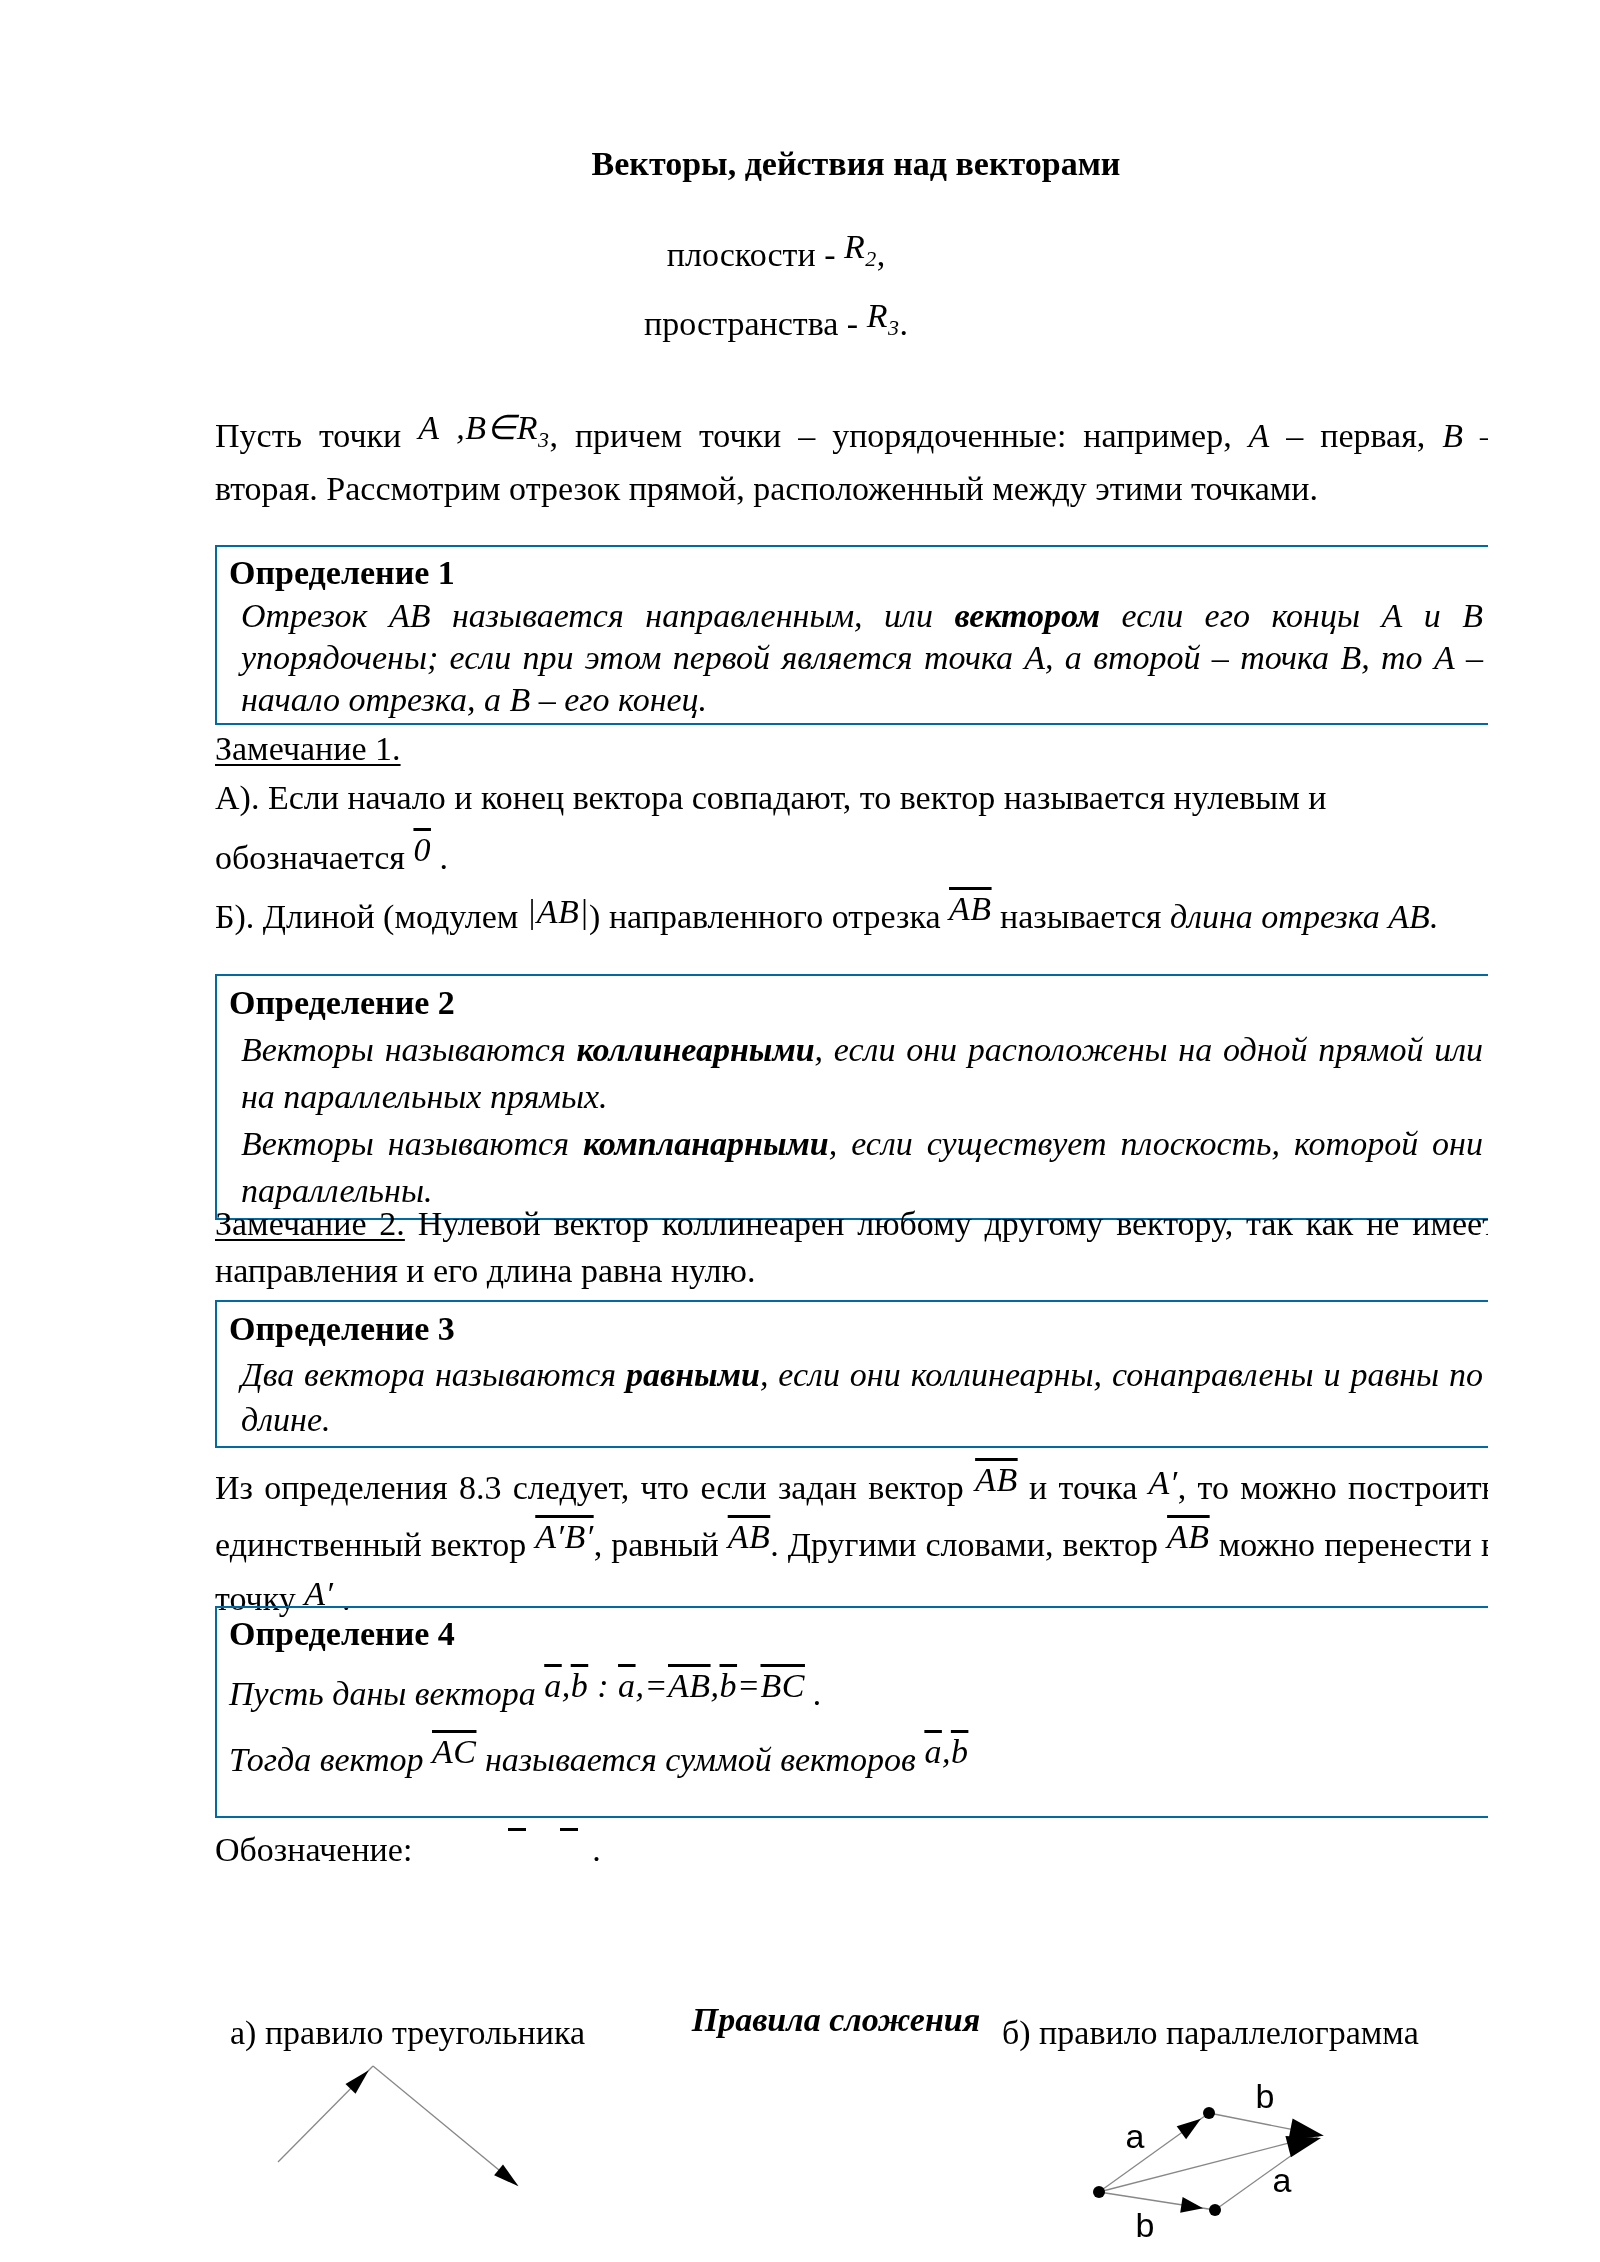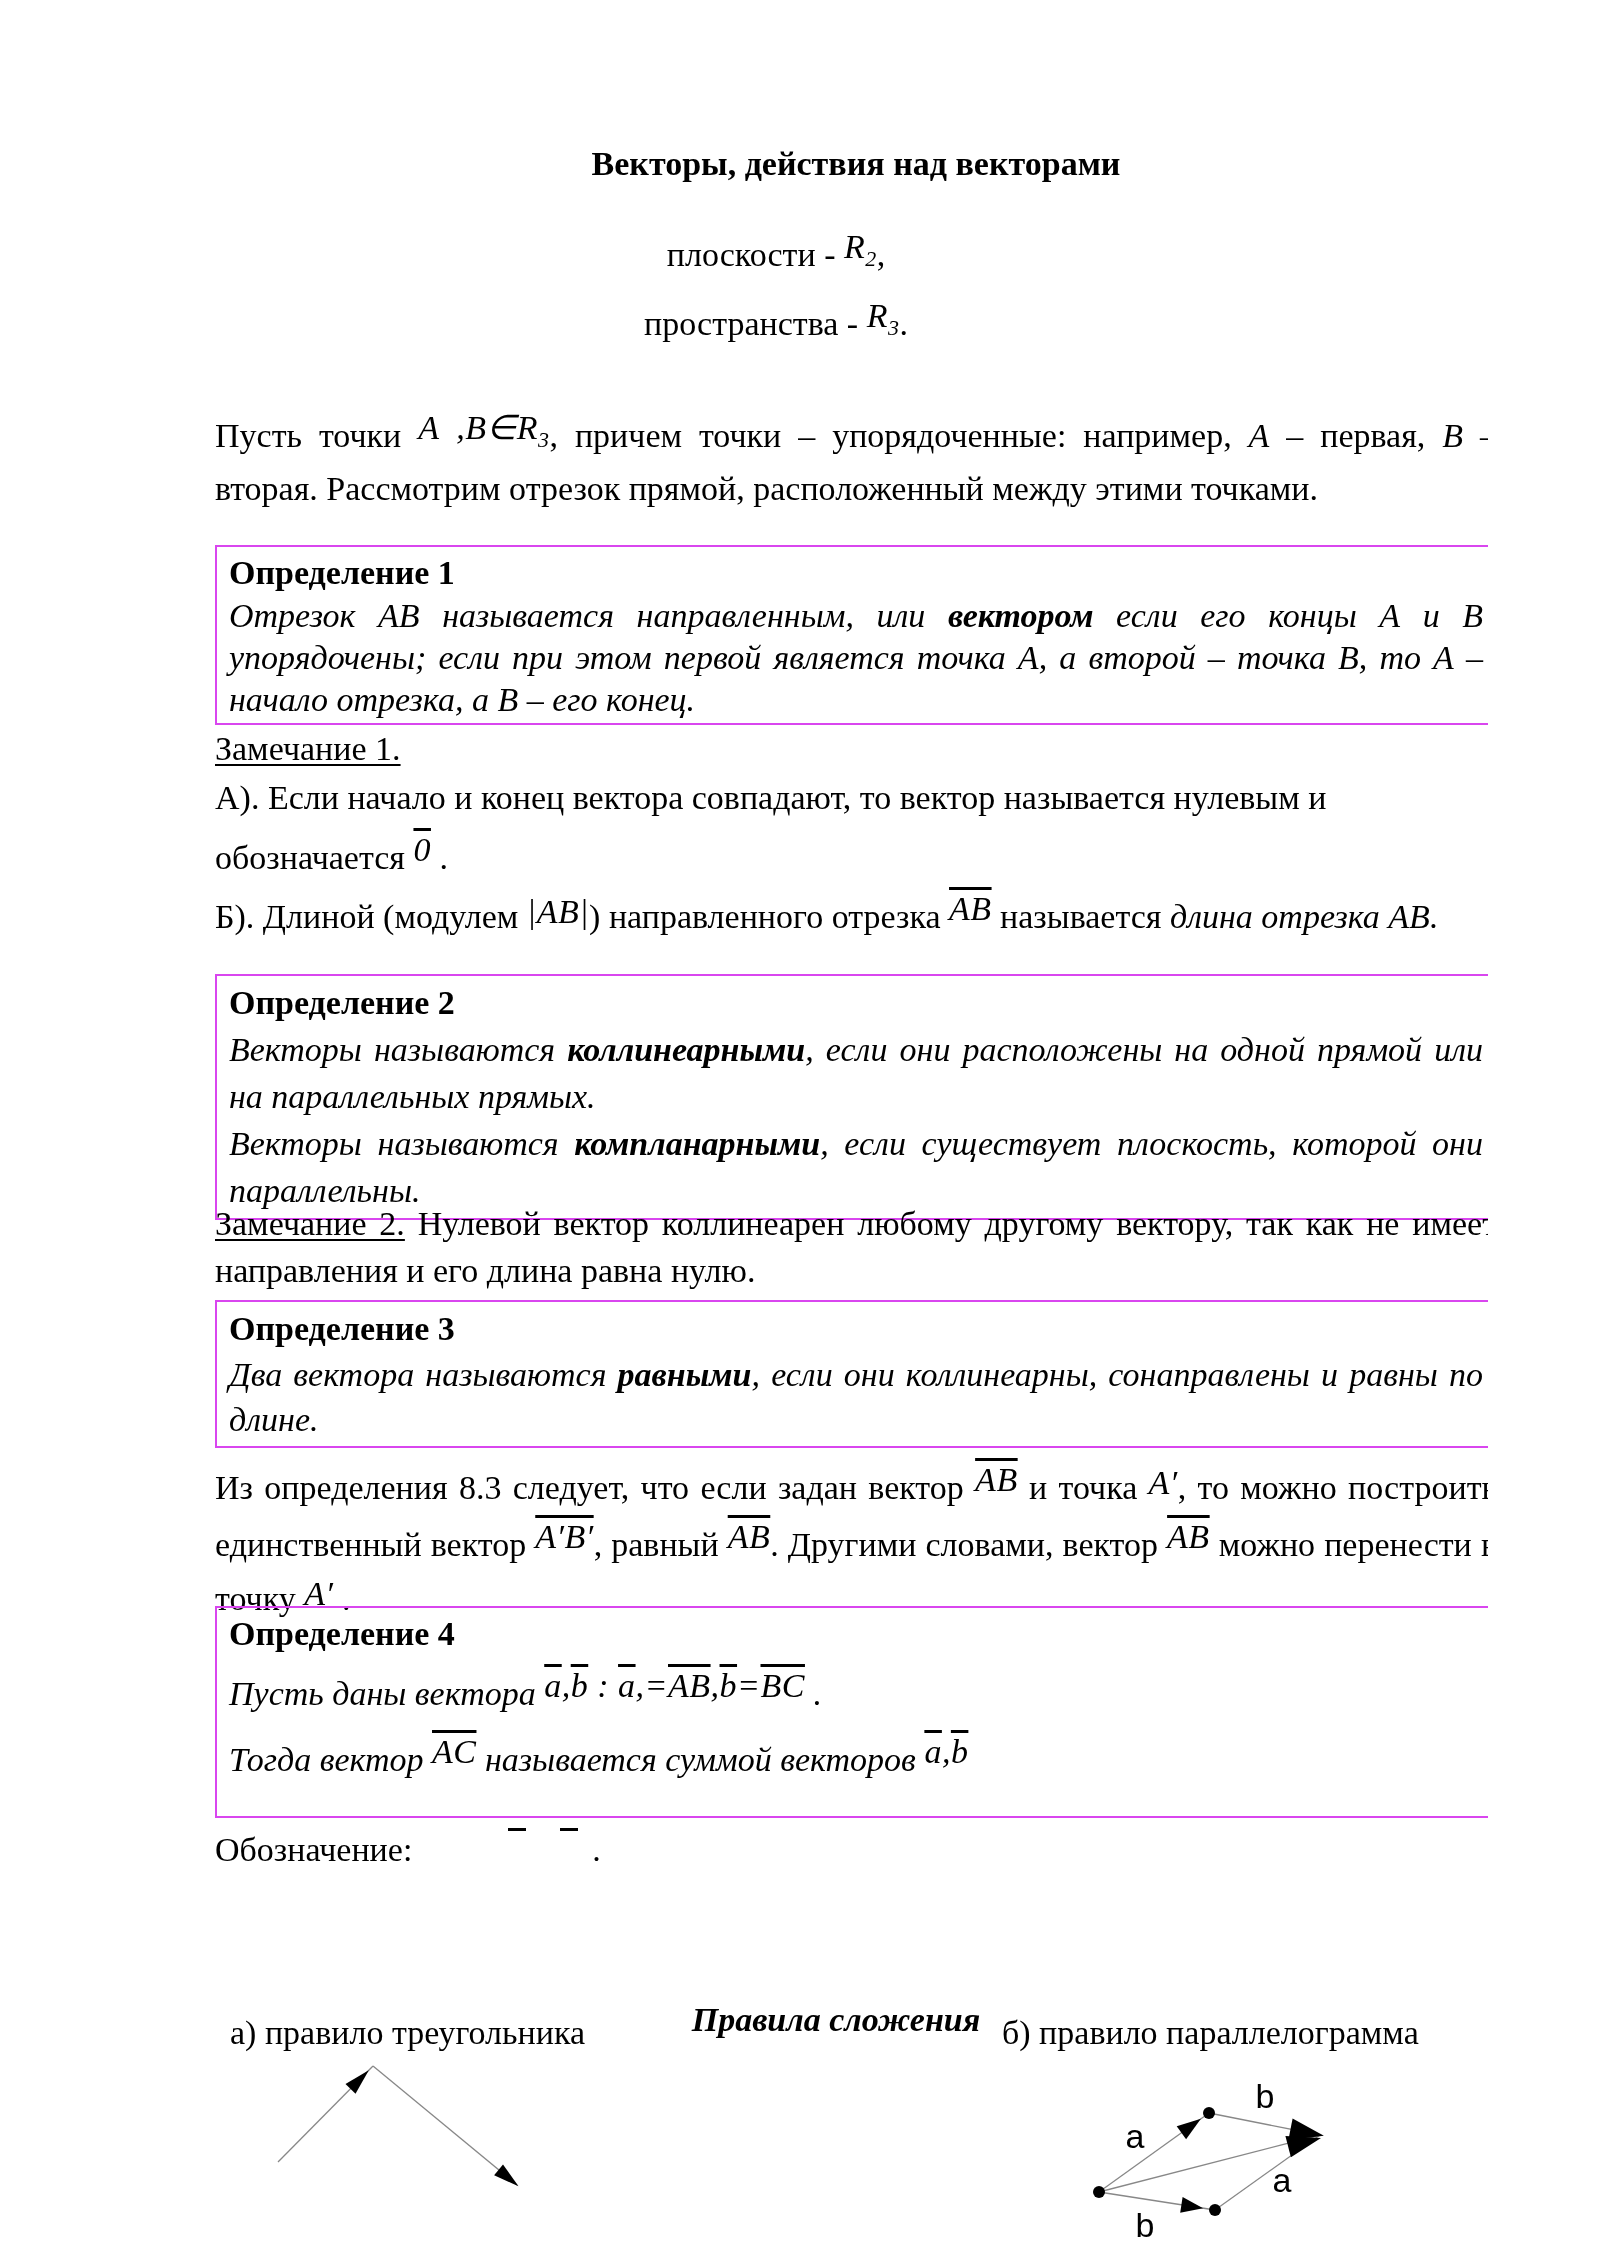--- a/index.html
+++ b/index.html
@@ -16,23 +16,23 @@
   .fr{vertical-align:8px;}
   .fr2{vertical-align:5px;}
   .ol{text-decoration:overline;}
   sub{font-size:22px;vertical-align:-8px;}
   p{margin:0;padding:0;}
 
   #title{top:140px;line-height:48px;font-weight:bold;text-align:center;}
   #intro{top:218px;line-height:57px;text-align:center;padding-right:160px;box-sizing:border-box;}
   #p1{top:403px;line-height:49px;}
 
-  .defbox{border:2px solid #d946ef;box-sizing:border-box;padding:4px 12px 4px 12px;}
+  .defbox{border:2px solid #0369a1;box-sizing:border-box;padding:4px 12px 4px 12px;}
   .defhead{font-weight:bold;}
-  .defbody{font-style:italic;}
+  .defbody{font-style:italic;margin-left:12px;}
 
   #box1{top:545px;padding-bottom:2px;}
   #box1 .defhead{line-height:44px;}
   #box1 .defbody{line-height:42px;}
 
   #rem1{top:726px;}
   #rem1 .rtitle{line-height:46px;}
   #remA{line-height:52px;}
   #remB{line-height:49px;}
 

